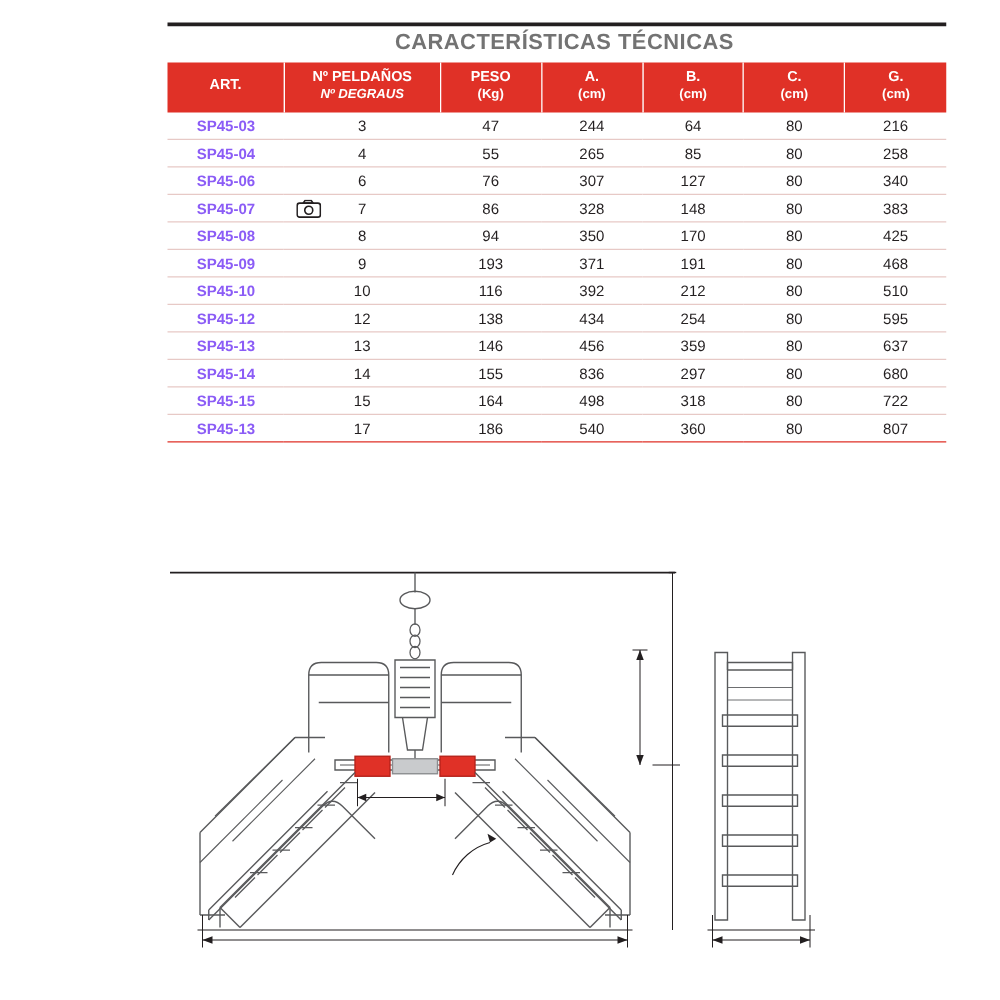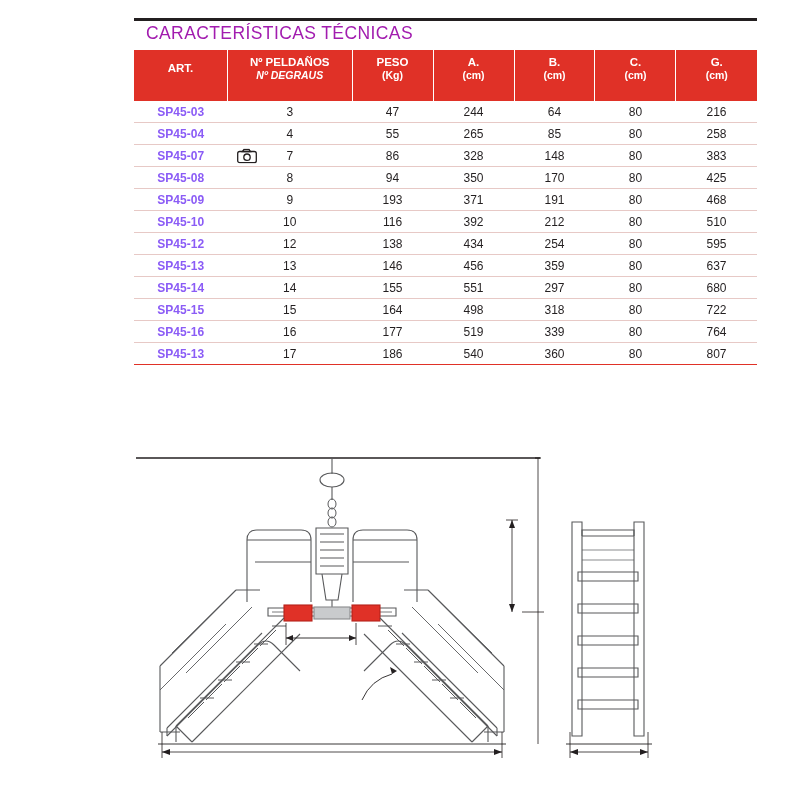--- a/index.html
+++ b/index.html
@@ -15,40 +15,41 @@
 
   
   .table-block {
     position: absolute;
     left: 134px; top: 18px;
     width: 623px;
   }
   .table-title {
     font-size: 17.5px;
     letter-spacing: 0.4px;
-    color: #a21caf;
+    color: #737373;
     padding: 2px 0 6px 12px;
     border-top: 3px solid #231f20;
-    font-weight: 400;
+    font-weight: 700;
+    text-align: center;
   }
   table.spec {
     width: 100%;
     border-collapse: collapse;
     table-layout: fixed;
   }
   table.spec th, table.spec td {
     text-align: center;
     vertical-align: middle;
   }
   thead th {
     background: #e03127;
     color: #ffffff;
     font-size: 11.5px;
     font-weight: bold;
-    padding: 6px 2px 20px;
+    padding: 6px 2px 9px;
     line-height: 1.15;
     border-left: 1px solid #ffffff;
   }
   thead th:first-child { border-left: none; }
   thead th .sub {
     display: block;
     font-style: italic;
     font-weight: bold;
     font-size: 10.5px;
   }
@@ -137,20 +138,29 @@
             <td>216</td>
           </tr>
           <tr>
             <td class="art">SP45-04</td>
             <td>4</td>
             <td>55</td>
             <td>265</td>
             <td>85</td>
             <td>80</td>
             <td>258</td>
+          </tr>
+          <tr>
+            <td class="art">SP45-06</td>
+            <td>6</td>
+            <td>76</td>
+            <td>307</td>
+            <td>127</td>
+            <td>80</td>
+            <td>340</td>
           </tr>
           <tr>
             <td class="art">SP45-07<span class="camera-icon"><svg viewBox="0 0 20 15" width="20" height="15">
                   <rect x="0.7" y="3" width="18.6" height="11.2" rx="2" fill="none" stroke="#231f20" stroke-width="1.3"></rect>
                   <path d="M5.5 3 L7 0.9 H12 L13.5 3 Z" fill="none" stroke="#231f20" stroke-width="1.3"></path>
                   <circle cx="10" cy="8.7" r="3.2" fill="none" stroke="#231f20" stroke-width="1.3"></circle>
                 </svg></span></td>
             <td>7</td>
             <td>86</td>
             <td>328</td>
@@ -200,42 +210,33 @@
             <td>146</td>
             <td>456</td>
             <td>359</td>
             <td>80</td>
             <td>637</td>
           </tr>
           <tr>
             <td class="art">SP45-14</td>
             <td>14</td>
             <td>155</td>
-            <td>551</td>
+            <td>836</td>
             <td>297</td>
             <td>80</td>
             <td>680</td>
           </tr>
           <tr>
             <td class="art">SP45-15</td>
             <td>15</td>
             <td>164</td>
             <td>498</td>
             <td>318</td>
             <td>80</td>
             <td>722</td>
-          </tr>
-          <tr>
-            <td class="art">SP45-16</td>
-            <td>16</td>
-            <td>177</td>
-            <td>519</td>
-            <td>339</td>
-            <td>80</td>
-            <td>764</td>
           </tr>
           <tr>
             <td class="art">SP45-13</td>
             <td>17</td>
             <td>186</td>
             <td>540</td>
             <td>360</td>
             <td>80</td>
             <td>807</td>
           </tr>

